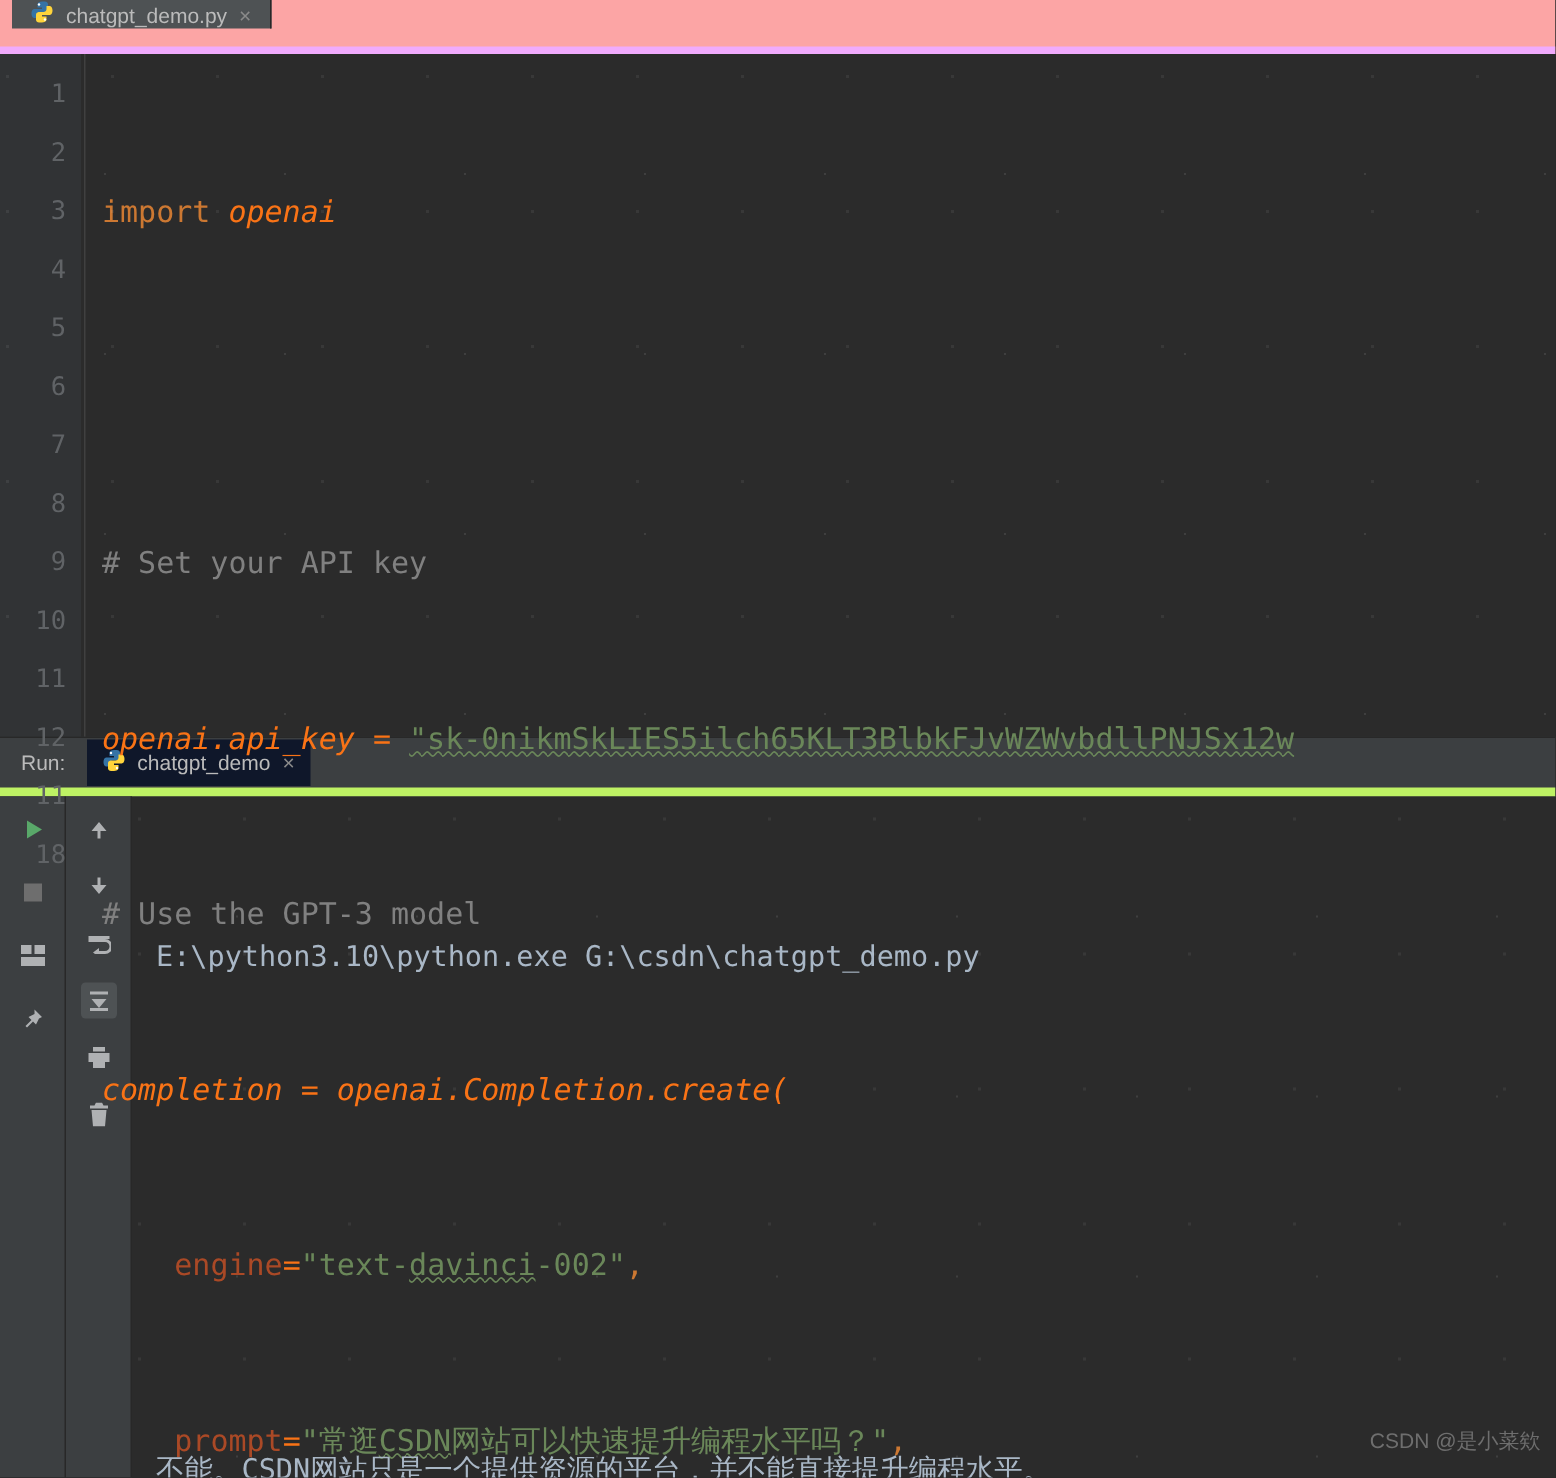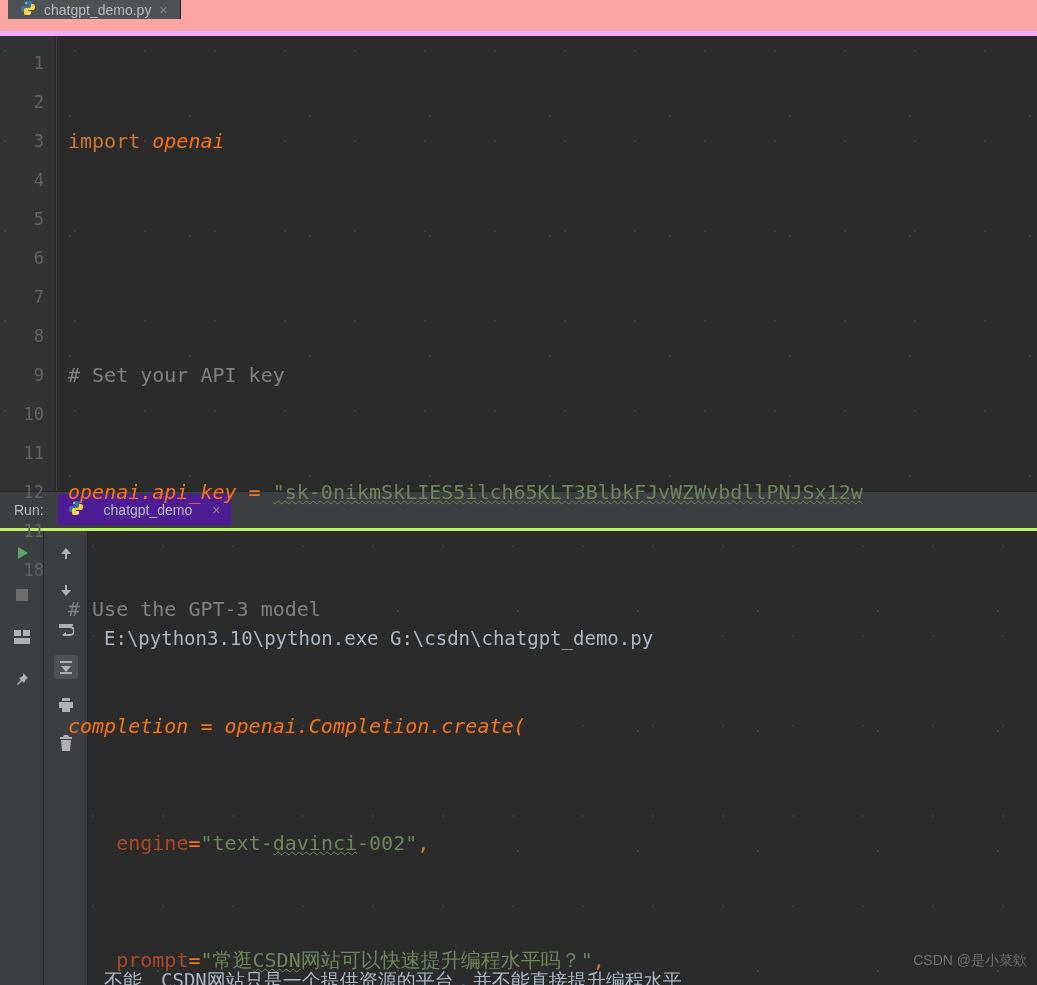--- a/index.html
+++ b/index.html
@@ -29,22 +29,22 @@
   .code .line { height: 39px; position: relative; }
 
   .kw { color: #cc7832; }
   .id { color: #f97316; font-style: italic; }
   .str { color: #6a8759; }
   .cmt { color: #808080; }
   .param { color: #aa4926; }
   .und { text-decoration: underline wavy #6a8759; text-decoration-thickness: 1px; }
 
   
-  .runbar { height: 40px; background: #3c3f41; display: flex; align-items: center; padding: 0 14px; gap: 14px; border-top: 1px solid #282828; border-bottom: 3px solid #bef264; font-family: sans-serif; font-size: 14px; color: #bbbbbb; }
-  .runbar .runtab { display: flex; align-items: center; gap: 20px; padding: 6px 10px; background: #4c1d95; border-radius: 0; }
+  .runbar { height: 40px; background: #3c3f41; display: flex; align-items: center; padding: 0 14px; gap: 14px; border-top: 1px solid #282828; border-bottom: 6px solid #bef264; font-family: sans-serif; font-size: 14px; color: #bbbbbb; }
+  .runbar .runtab { display: flex; align-items: center; gap: 8px; padding: 6px 10px; background: #0f172a; border-radius: 0; }
   .runbar .runtab .close { color: #8a8a8a; cursor: pointer; }
 
   .console { flex: 1; display: flex; background: #2b2b2b; min-height: 0; }
   .console-left { width: 44px; background: #3c3f41; display: flex; flex-direction: column; align-items: center; padding-top: 10px; gap: 18px; border-right: 1px solid #282828; }
   .console-left2 { width: 44px; background: #3c3f41; display: flex; flex-direction: column; align-items: center; padding-top: 10px; gap: 14px; border-right: 1px solid #282828; }
   .console-content { flex: 1; padding: 12px 16px; font-size: 19px; line-height: 38px; white-space: pre-wrap; position: relative; }
   .console-content .out-line { height: 38px; }
 
   .icon-btn { width: 24px; height: 24px; display: flex; align-items: center; justify-content: center; color: #afb1b3; cursor: pointer; }
   .icon-btn.green svg { fill: #59a869; }

